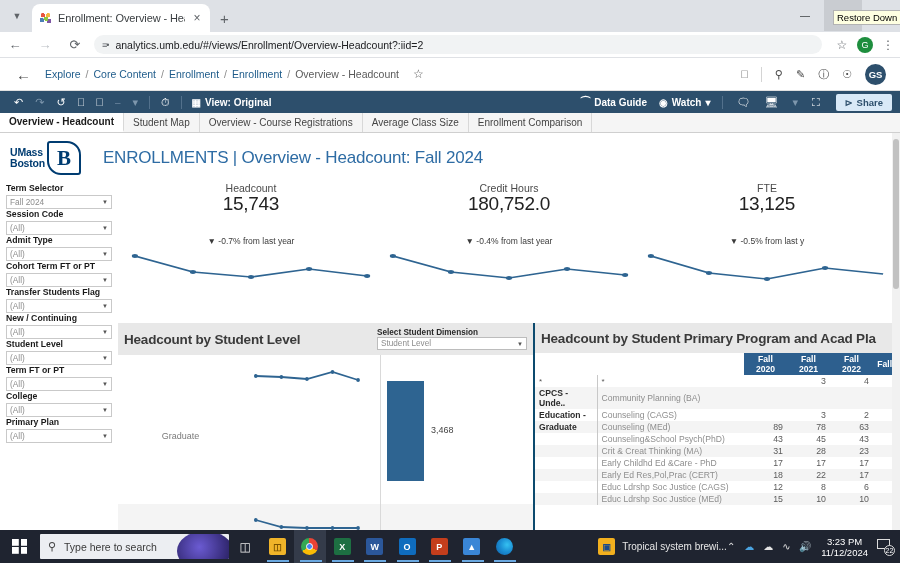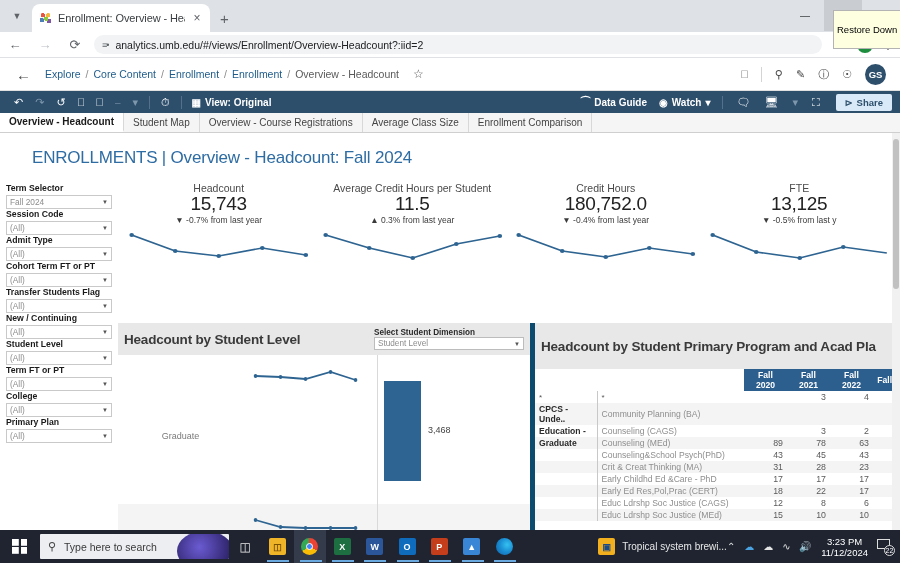--- a/index.html
+++ b/index.html
@@ -48,21 +48,21 @@
 
   .win-controls {
     position: absolute; right: 0; top: 0; height: 31px; display: flex; align-items: center;
   }
   .win-btn { width: 38px; height: 31px; display:flex; align-items:center; justify-content:center;
              font-size: 10px; color: #3c4043; }
   .win-btn.hover { background: #c9ccd1; }
   .tooltip-restore {
     position: absolute; left: 833px; top: 10px;
     background: #feffe1; border: 1px solid #b3b3b3; color: #000;
-    font-size: 9.5px; padding: 13px 3px; white-space: nowrap; z-index: 40;
+    font-size: 9.5px; padding: 1px 3px; white-space: nowrap; z-index: 40;
   }
 
   .chrome-toolbar {
     position: absolute; top: 32px; left: 0; width: 900px; height: 26px;
     background: #ffffff; display: flex; align-items: center; gap: 0px;
     border-bottom: 1px solid #dfe1e5;
   }
   .nav-btn { width: 30px; height: 26px; display: flex; align-items: center; justify-content: center;
              color: #5f6368; font-size: 13px; }
   .nav-btn.disabled { color: #bdc1c6; }
@@ -147,41 +147,41 @@
   .dash-title {
     font-size: 17px; color: #2e6ca4; margin-left: 22px; letter-spacing: -0.2px;
   }
 
   
   .kpi-row { display: flex; height: 110px; padding: 0 4px; text-align: center; }
   .kpi-spacer { width: 118px; flex: 0 0 118px; }
   .kpi { flex: 1 1 0; display: flex; flex-direction: column; align-items: center; position: relative;}
   .kpi-label { font-size: 10.5px; color: #4a4a4a; margin-top: 3px;}
   .kpi-value { font-size: 19px; color: #222; margin-top: -1px; letter-spacing: -0.3px;}
-  .kpi-delta { font-size: 8.5px; color: #3a3a3a; margin-top: 0; white-space: nowrap;}
+  .kpi-delta { font-size: 8.5px; color: #3a3a3a; margin-top: 21px; white-space: nowrap;}
   .kpi-spark { margin-top: 4px; width: 100%; height: 36px; }
 
   
   .filters {
     position: absolute; left: 0; top: 46px; width: 118px; padding: 4px 6px 0 6px;
     background: #ffffff;
   }
   .filter { margin-bottom: 0; }
   .filter-label { font-size: 8.7px; color: #1a1a1a; font-weight: bold; margin-bottom: 2px; }
   .filter-select {
     height: 14px; border: 1px solid #c9c9c9; background: #fff;
     display: flex; align-items: center; justify-content: space-between;
     padding: 0 3px; font-size: 8.3px; color: #8c8c8c;
   }
   .caret { font-size: 6px; color: #555; }
 
   
   .panels { position: absolute; left: 118px; top: 190px; width: 782px; height: 207px; display: flex; }
   .panel-left { width: 417px; flex: 0 0 417px; position: relative; background: #fff;
-                border-right: 5px solid #0c4a6e; }
+                border-right: 2px solid #0c4a6e; }
   .panel-right { flex: 1 1 auto; position: relative; background: #fff; overflow: hidden;}
   .panel-title-bar {
     background: #e8e8e8; height: 32px; display: flex; align-items: center; padding: 0 6px;
   }
   .panel-title { font-size: 13.5px; font-weight: bold; color: #3a3a3a; letter-spacing: -0.2px;}
   .dim-select-wrap { margin-left: auto; width: 150px; }
   .dim-label { font-size: 8.2px; font-weight: bold; color: #2a2a2a; }
   .dim-select {
     height: 13px; border: 1px solid #bcbcbc; background: #fff; font-size: 8.2px; color: #8c8c8c;
     display: flex; align-items: center; justify-content: space-between; padding: 0 3px;
@@ -191,21 +191,21 @@
   .level-row.alt { background: #f4f4f4; }
   .level-name { width: 125px; flex: 0 0 125px; display: flex; align-items: center;
                 justify-content: center; font-size: 9px; color: #7a7a7a; }
   .level-spark { flex: 1 1 auto; position: relative; }
   .level-bar-cell { width: 153px; flex: 0 0 153px; position: relative;
                     border-left: 1px solid #d9d9d9; }
   .level-bar { position: absolute; left: 4px; background: #2e6491; }
   .bar-val { position: absolute; font-size: 9px; color: #444; }
 
   
-  .tbl-title-bar { background: #e8e8e8; height: 46px; display:flex; align-items:center; padding: 0 6px;}
+  .tbl-title-bar { background: #e8e8e8; height: 30px; display:flex; align-items:center; padding: 0 6px;}
   .xtab { width: 100%; border-collapse: collapse; font-size: 8.6px; table-layout: fixed;}
   .xtab th, .xtab td { padding: 1px 4px; }
   .xt-hdr-blank { background: #ffffff; }
   .xt-hdr { background: #2d5f8e; color: #fff; font-weight: bold; font-size: 8.6px;
             text-align: center; height: 15px; }
   .xt-grp { font-weight: bold; color: #2a2a2a; vertical-align: top; font-size: 8.6px;}
   .xt-plan { color: #8e8e8e; white-space: nowrap; font-size: 8.6px;}
   .xt-num { text-align: right; color: #5a5a5a; font-size: 8.8px; }
   .xt-row-alt td { background: #f4f4f4; }
   .xt-sep { border-left: 1px solid #c8c8c8; }
@@ -362,20 +362,27 @@
     <div class="ws-tab active">Overview - Headcount</div>
     <div class="ws-tab">Student Map</div>
     <div class="ws-tab">Overview - Course Registrations</div>
     <div class="ws-tab">Average Class Size</div>
     <div class="ws-tab">Enrollment Comparison</div>
   </div>
 
   <div class="dash">
 
     <div class="dash-header">
+      <div class="umb-logo">
+        <div>
+          <div class="umb-text">UMass</div>
+          <div class="umb-text">Boston</div>
+        </div>
+        <div class="umb-shield">B</div>
+      </div>
       <div class="dash-title">ENROLLMENTS | Overview - Headcount: Fall 2024</div>
     </div>
 
     <div class="filters">
       <div class="filter">
         <div class="filter-label">Term Selector</div>
         <div class="filter-select">
           <span>Fall 2024</span>
           <span class="caret">▼</span>
         </div>
@@ -458,36 +465,20 @@
         <svg class="kpi-spark" viewBox="0 0 160 36" preserveAspectRatio="none">
           <polyline points="8,6 44,22 80,27 116,19 152,26" fill="none" stroke="#2e6491" stroke-width="1.6"></polyline>
           <circle cx="8" cy="6" r="1.9" fill="#2e6491"></circle>
             <circle cx="44" cy="22" r="1.9" fill="#2e6491"></circle>
           <circle cx="80" cy="27" r="1.9" fill="#2e6491"></circle>
             <circle cx="116" cy="19" r="1.9" fill="#2e6491"></circle>
           <circle cx="152" cy="26" r="1.9" fill="#2e6491"></circle>
         </svg>
       </div>
 
-      <div class="kpi">
-        <div class="kpi-label">Average Credit Hours per Student</div>
-        <div class="kpi-value">11.5</div>
-        <div class="kpi-delta">
-          <span>▲</span>
-          <span>0.3% from last year</span>
-        </div>
-        <svg class="kpi-spark" viewBox="0 0 160 36" preserveAspectRatio="none">
-          <polyline points="8,6 44,19 80,29 116,15 152,7" fill="none" stroke="#2e6491" stroke-width="1.6"></polyline>
-          <circle cx="8" cy="6" r="1.9" fill="#2e6491"></circle>
-            <circle cx="44" cy="19" r="1.9" fill="#2e6491"></circle>
-          <circle cx="80" cy="29" r="1.9" fill="#2e6491"></circle>
-            <circle cx="116" cy="15" r="1.9" fill="#2e6491"></circle>
-          <circle cx="152" cy="7" r="1.9" fill="#2e6491"></circle>
-        </svg>
-      </div>
 
       <div class="kpi">
         <div class="kpi-label">Credit Hours</div>
         <div class="kpi-value">180,752.0</div>
         <div class="kpi-delta">
           <span>▼</span>
           <span>-0.4% from last year</span>
         </div>
         <svg class="kpi-spark" viewBox="0 0 160 36" preserveAspectRatio="none">
           <polyline points="8,6 44,22 80,28 116,19 152,25" fill="none" stroke="#2e6491" stroke-width="1.6"></polyline>

